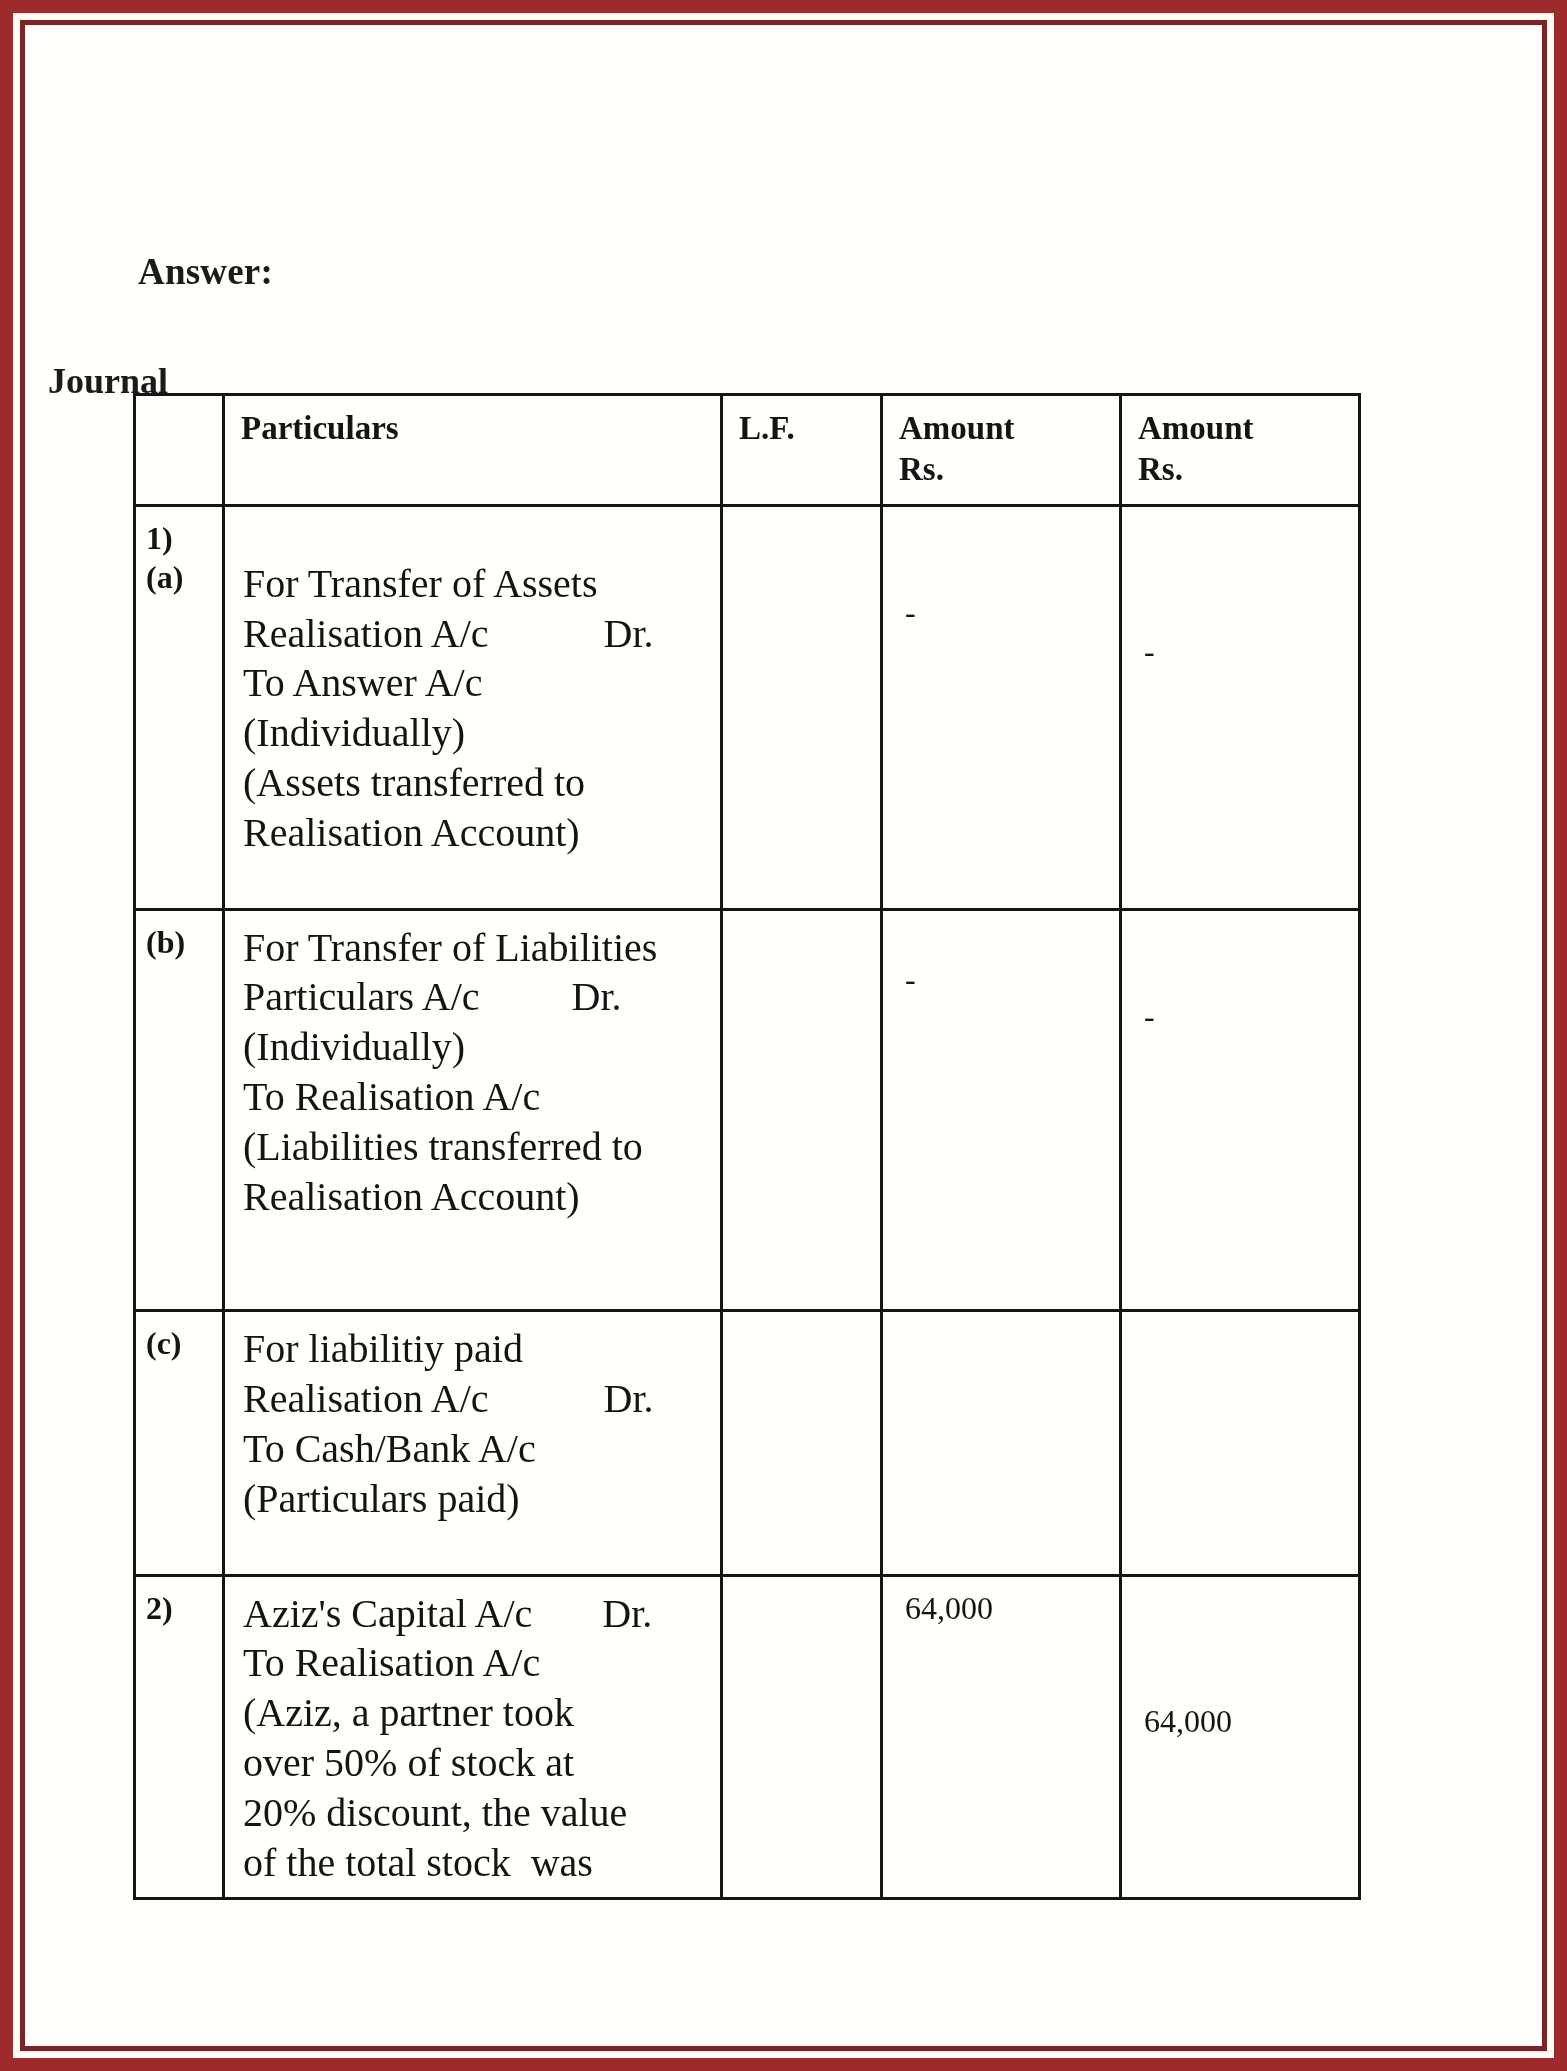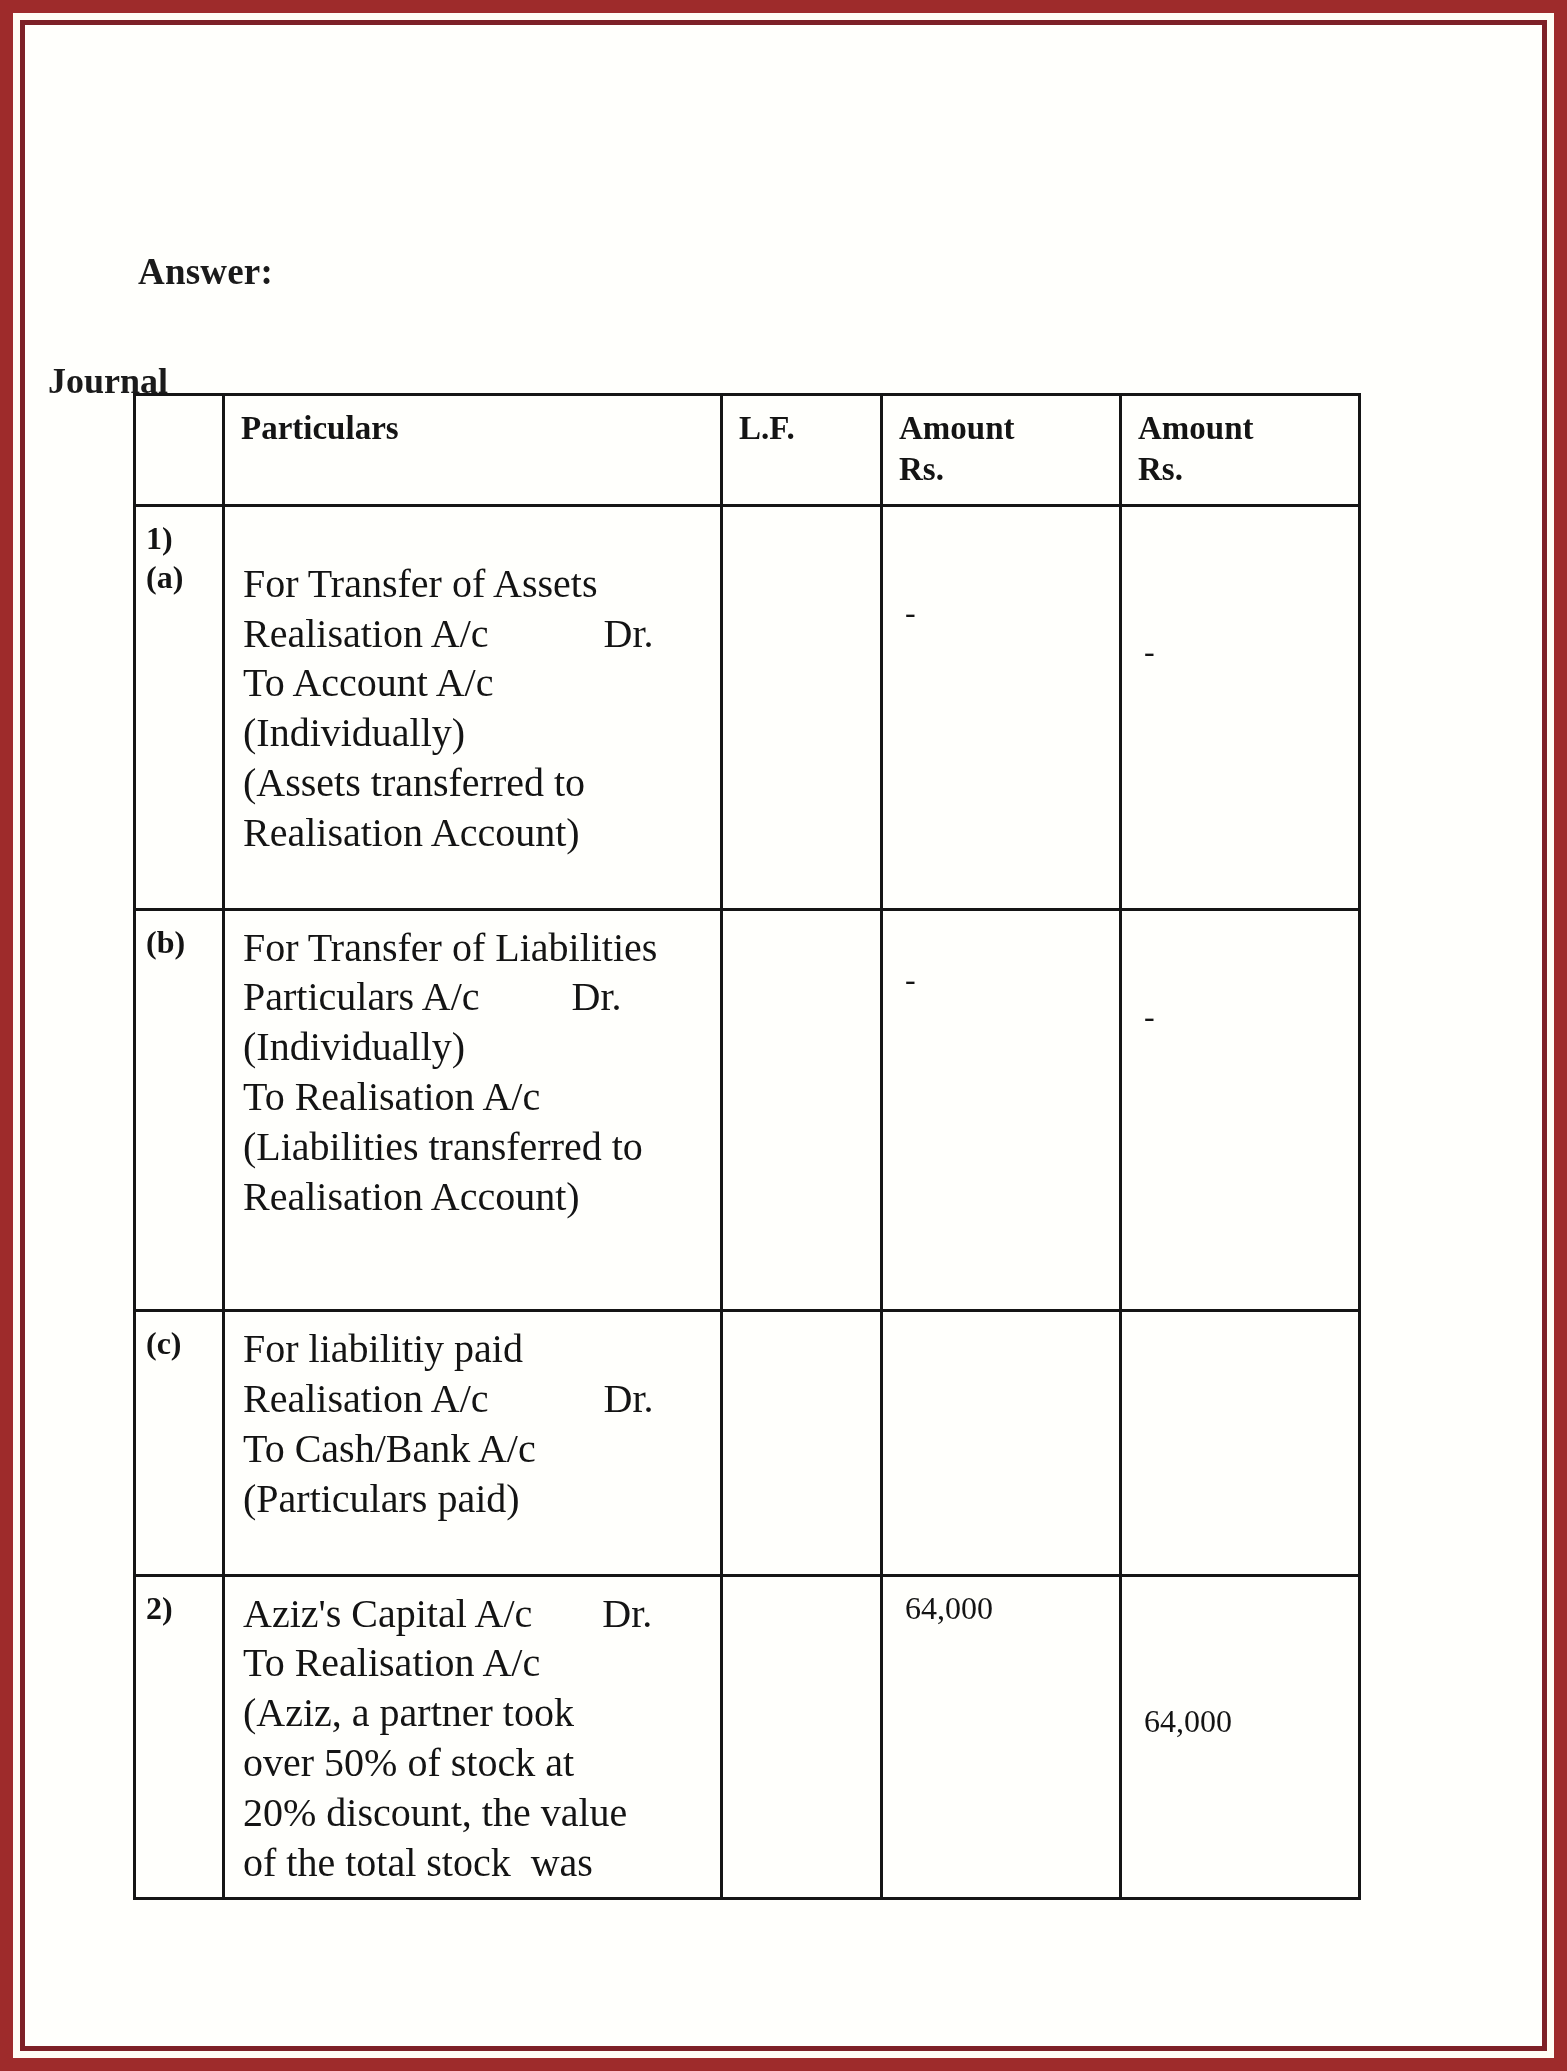--- a/index.html
+++ b/index.html
@@ -199,21 +199,21 @@
             <div class="pad">
               <span class="sub">1)</span>
               <span class="sub">(a)</span>
             </div>
           </td>
           <td class="part">
             <div class="pad">
               <span class="spacer-line"></span>
               <span class="ln">For Transfer of Assets</span>
               <span class="ln"><span>Realisation A/c</span><span class="dr">Dr.</span></span>
-              <span class="ln">To Account A/c</span>
+              <span class="ln">To Answer A/c</span>
               <span class="ln">(Individually)</span>
               <span class="ln">(Assets transferred to</span>
               <span class="ln">Realisation Account)</span>
               <span class="spacer-line"></span>
             </div>
           </td>
           <td class="lf">
             <div class="pad"><span></span></div>
           </td>
           <td class="amt">

